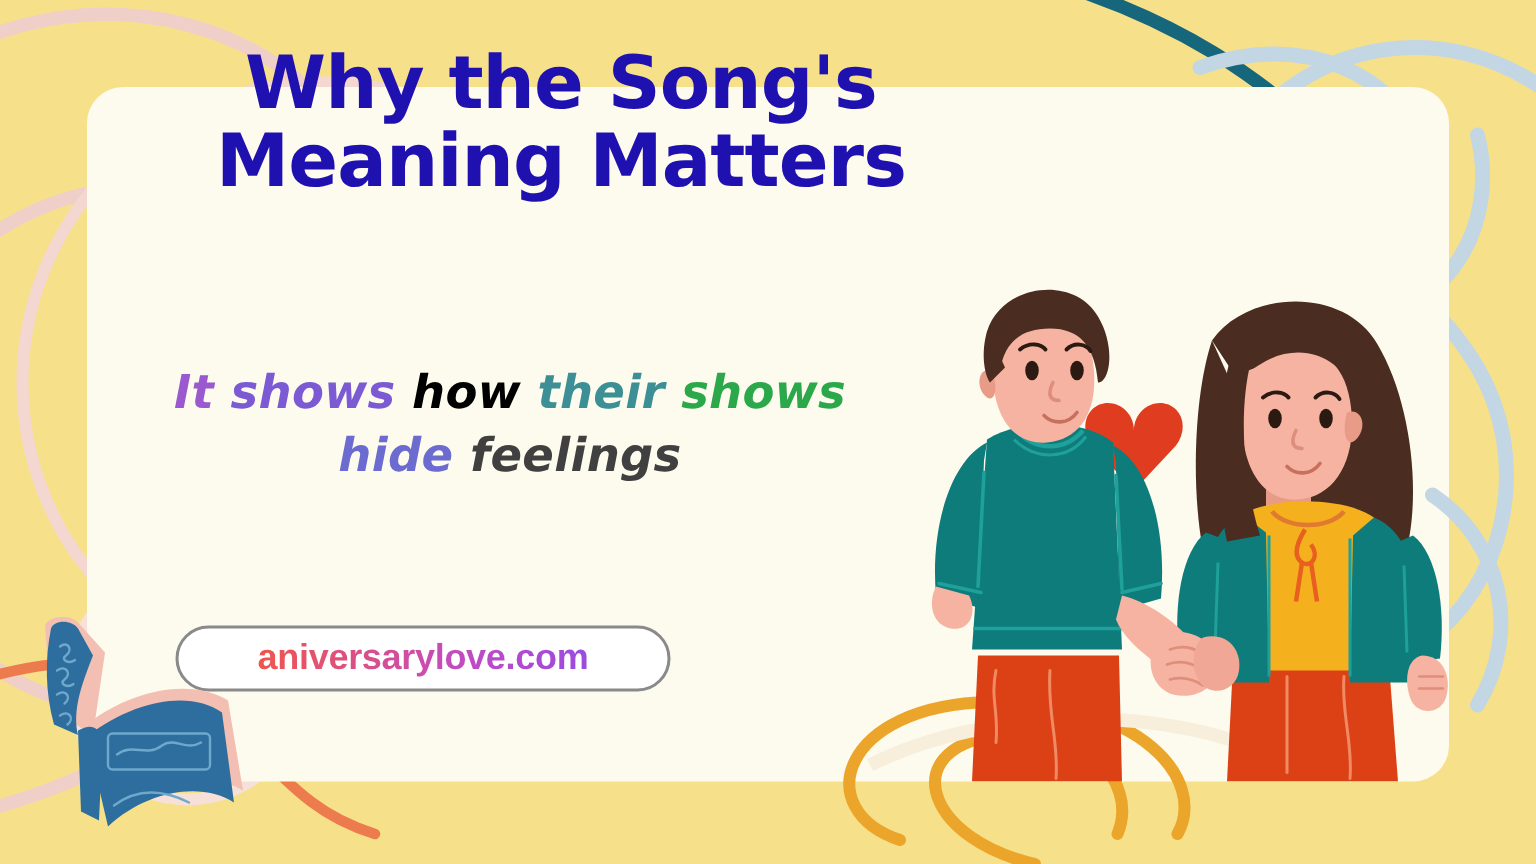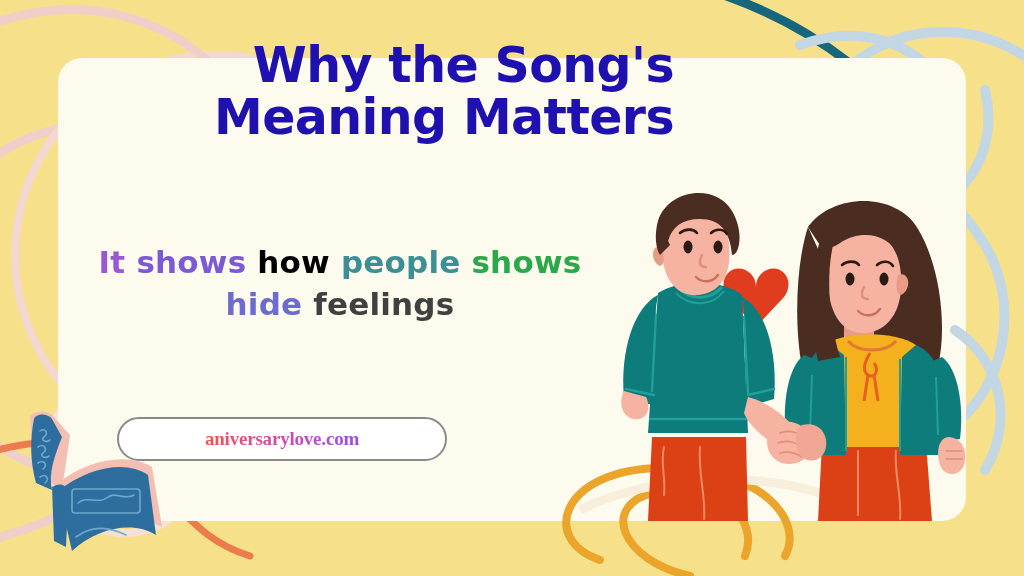--- a/index.html
+++ b/index.html
@@ -20,60 +20,60 @@
     position:absolute;
     left:58px; top:58px;
     width:908px; height:463px;
     background:#FDFBEE;
     border-radius:24px;
   }
 
   
   #title {
     position:absolute;
-    left:74px; top:40px;
+    left:74px; top:30px;
     width:600px;
     color:#1F11B0;
     font-family:"DejaVu Sans", sans-serif;
     font-weight:700;
     font-size:49px;
     line-height:1.07;
     letter-spacing:-0.6px;
-    text-align:right;
+    text-align:center;
     white-space:pre-line;
   }
 
   
   #subtitle {
     position:absolute;
     left:40px; top:242px;
     width:600px;
     text-align:center;
     font-family:"DejaVu Sans", sans-serif;
     font-weight:700;
     font-size:31px;
     line-height:1.35;
     letter-spacing:0.2px;
   }
-  #subtitle .w { display:inline; }
+  #subtitle .w { display:inline;font-style:italic; }
 
   
   #url-pill {
     position:absolute;
     left:117px; top:417px;
     width:330px; height:44px;
     background:#FFFFFF;
     border:2px solid #8A8A8A;
     border-radius:24px;
     display:flex; align-items:center; justify-content:center;
   }
   #url-text {
-    font-family:Liberation Serif, serif;
+    font-family:Liberation Sans, sans-serif;
     font-weight:700;
-    font-size:19px;
+    font-size:24px;
     letter-spacing:-0.2px;
     background:linear-gradient(90deg,#F0554C 0%,#E8477F 38%,#C44BC0 66%,#9A4BE0 100%);
     -webkit-background-clip:text;
     background-clip:text;
     color:transparent;
     -webkit-text-fill-color:transparent;
   }
 
   
   #book-ill { position:absolute; left:0px; top:395px; width:200px; height:181px; }
@@ -127,21 +127,21 @@
     </g>
   </svg>
 
   <h1 id="title" style="color: rgb(31, 17, 176);">Why the Song's
 Meaning Matters</h1>
 
   <div id="subtitle">
     <span class="w" style="color: rgb(155, 89, 208);">It</span>
     <span class="w" style="color: rgb(123, 90, 212); margin-top: 46px;">shows</span>
     <span class="w" style="color: #000000;">how</span>
-    <span class="w" style="color: rgb(60, 143, 148);">people</span>
+    <span class="w" style="color: rgb(60, 143, 148);">their</span>
     <span class="w" style="color: rgb(43, 168, 74);">shows</span><br>
     <span class="w" style="color: rgb(107, 107, 208);">hide</span>
     <span class="w" style="color: #404040;">feelings</span>
   </div>
 
   <div id="url-pill" style="background: rgb(255, 255, 255); border-color: rgb(138, 138, 138);">
     <span id="url-text" style="background-image: linear-gradient(90deg, rgb(240, 85, 76) 0%, rgb(196, 75, 192) 60%, rgb(154, 75, 224) 100%);">aniversarylove.com</span>
   </div>
 
   <svg id="book-ill" viewBox="0 0 200 181" xmlns="http://www.w3.org/2000/svg">

